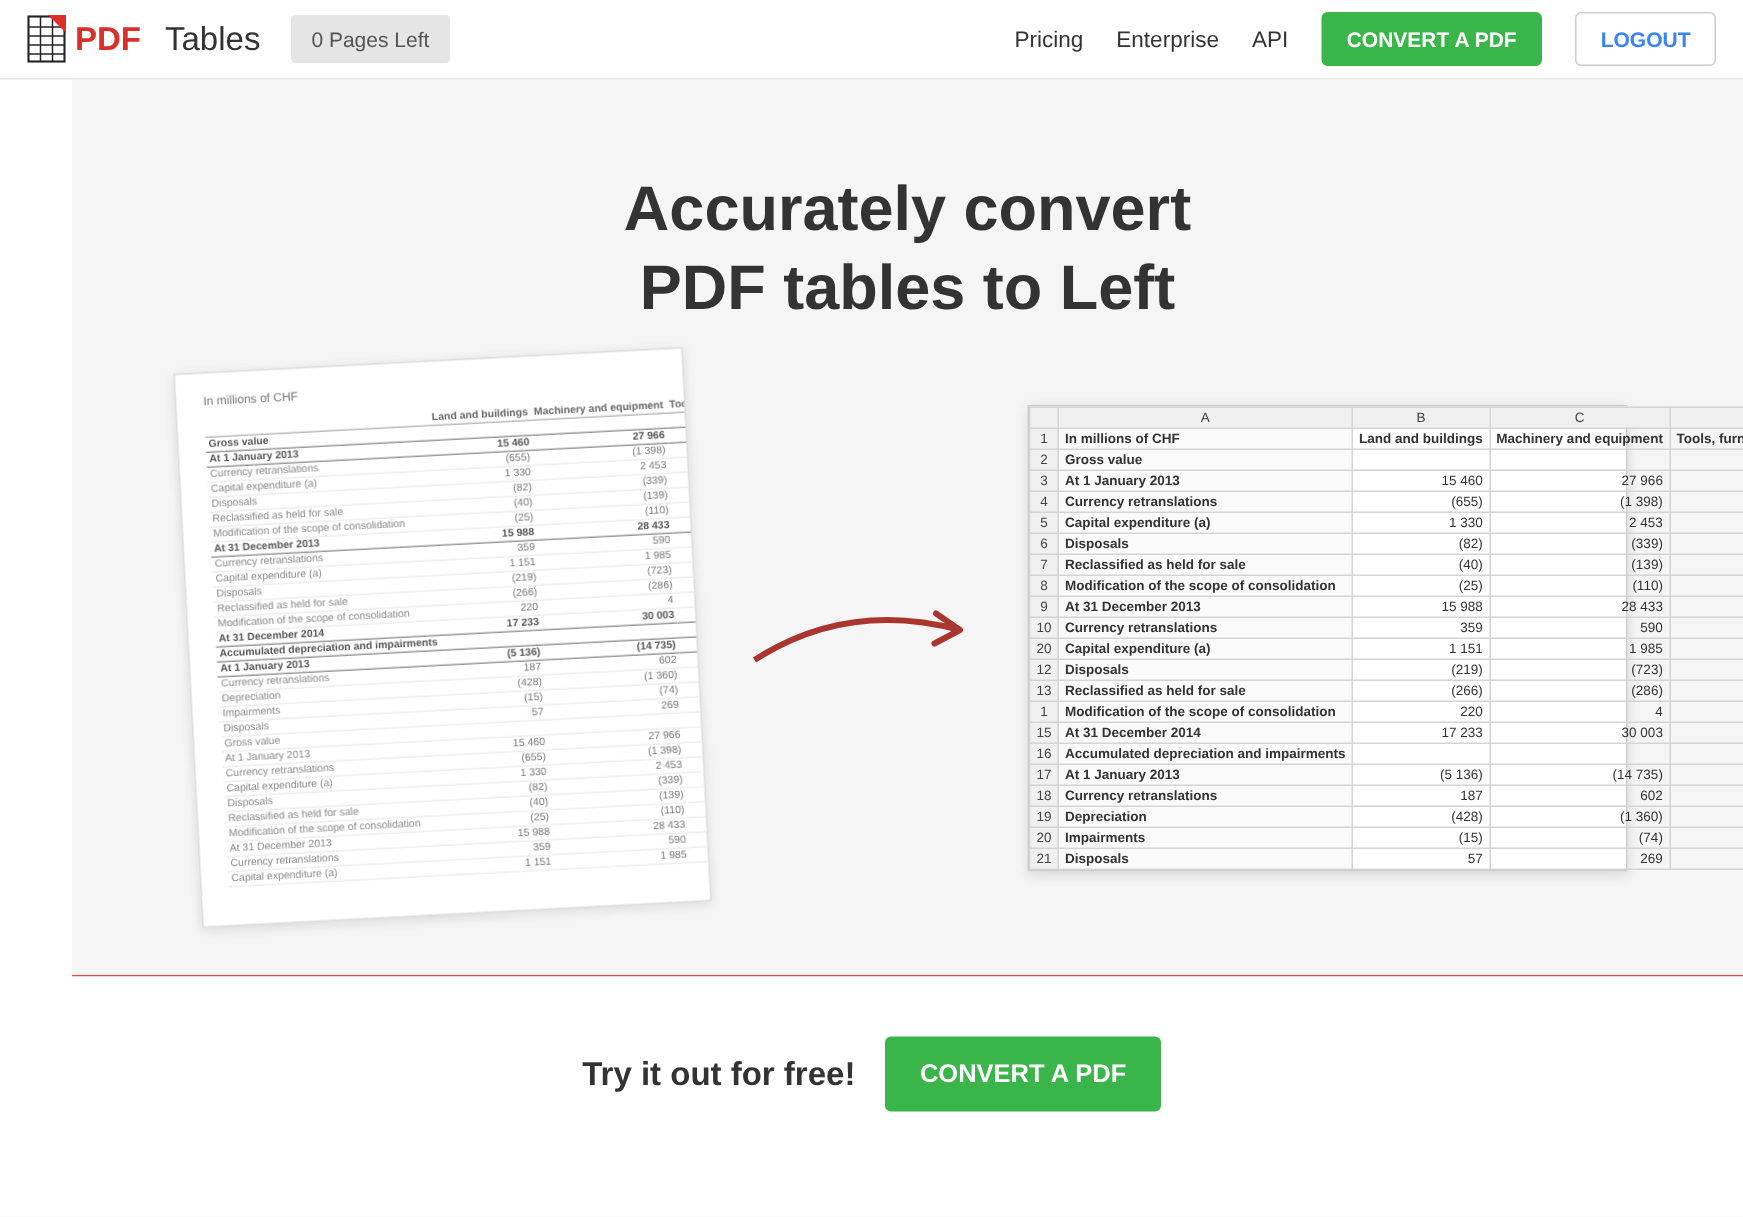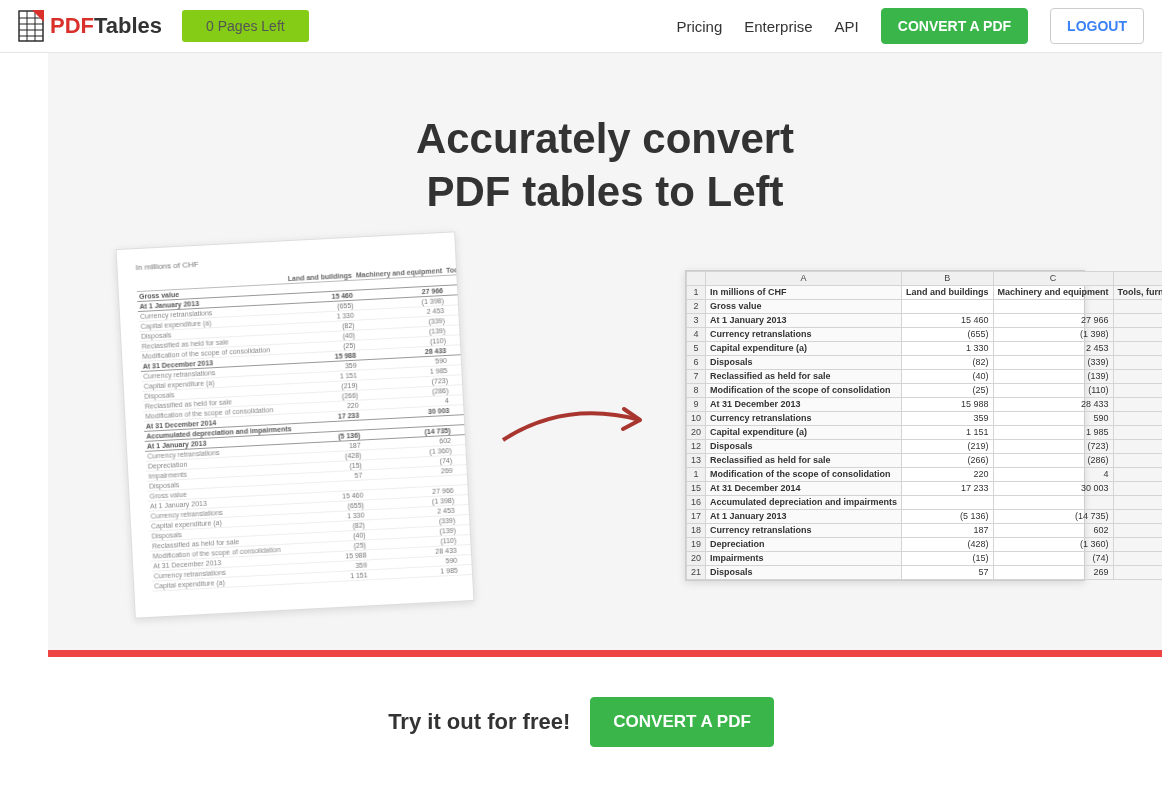--- a/index.html
+++ b/index.html
@@ -5,30 +5,30 @@
     * { margin: 0; padding: 0; box-sizing: border-box; }
     body { font-family: -apple-system, BlinkMacSystemFont, "Segoe UI", Helvetica, Arial, sans-serif; background: #fff; color: #333; }
     
     
     .header { display: flex; align-items: center; justify-content: space-between; padding: 8px 18px; border-bottom: 1px solid #e5e5e5; background: #fff; }
     .header-left { display: flex; align-items: center; gap: 20px; }
     .logo { display: flex; align-items: center; gap: 6px; font-size: 22px; font-weight: 700; cursor: pointer; }
     .logo-icon { width: 26px; height: 32px; position: relative; }
     .logo-icon svg { width: 100%; height: 100%; }
     .logo-text-pdf { color: #d9302c; font-weight: 700; }
-    .logo-text-tables { color: #333; font-weight: 700; }
-    .pages-badge { background: #84cc16; color: #555; padding: 8px 24px; border-radius: 3px; font-size: 14px; }
+    .logo-text-tables { color: #333; font-weight: 400; margin-left: 16px; }
+    .pages-badge { background: #e5e5e5; color: #555; padding: 8px 14px; border-radius: 3px; font-size: 14px; }
     .header-right { display: flex; align-items: center; gap: 22px; margin-left: 19px; }
     .nav-link { color: #333; text-decoration: none; font-size: 15px; cursor: pointer; }
     .btn { padding: 9px 16px; border-radius: 4px; font-size: 14px; font-weight: 600; cursor: pointer; border: 1px solid transparent; }
     .btn-green { background: #39b54a; color: #fff; border-color: #39b54a; }
     .btn-outline { background: #fff; color: #3b82f6; border: 1px solid #ccc; }
     
     
-    .hero { background: #f5f5f5; padding: 60px 20px 40px; text-align: center; border-bottom: 7px solid #ef4444; margin-left: 48px; }
+    .hero { background: #f5f5f5; padding: 60px 20px 40px; text-align: center; border-bottom: 1px solid #ef4444; margin-left: 48px; }
     .hero h1 { font-size: 42px; font-weight: 700; color: #333; line-height: 1.25; margin-bottom: 22px; }
     .hero .subtitle { font-size: 20px; color: #888; line-height: 1.5; margin-bottom: 30px; }
     
     
     .illustration { display: flex; align-items: center; justify-content: center; gap: 30px; margin-top: 10px; flex-wrap: wrap; }
     .pdf-fake { width: 340px; height: 370px; background: #fff; border: 1px solid #ddd; box-shadow: 0 2px 8px rgba(0,0,0,0.12); transform: rotate(-3deg); padding: 14px 18px; font-size: 7px; color: #888; text-align: left; position: relative; overflow: hidden; filter: blur(0.4px); }
     .pdf-fake .pdf-title { font-size: 8px; color: #777; margin-bottom: 10px; }
     .pdf-fake table { width: 100%; border-collapse: collapse; }
     .pdf-fake td { padding: 1px 2px; border-bottom: 1px solid #eee; white-space: nowrap; overflow: hidden; }
     .pdf-fake td.num { text-align: right; color: #777; }

